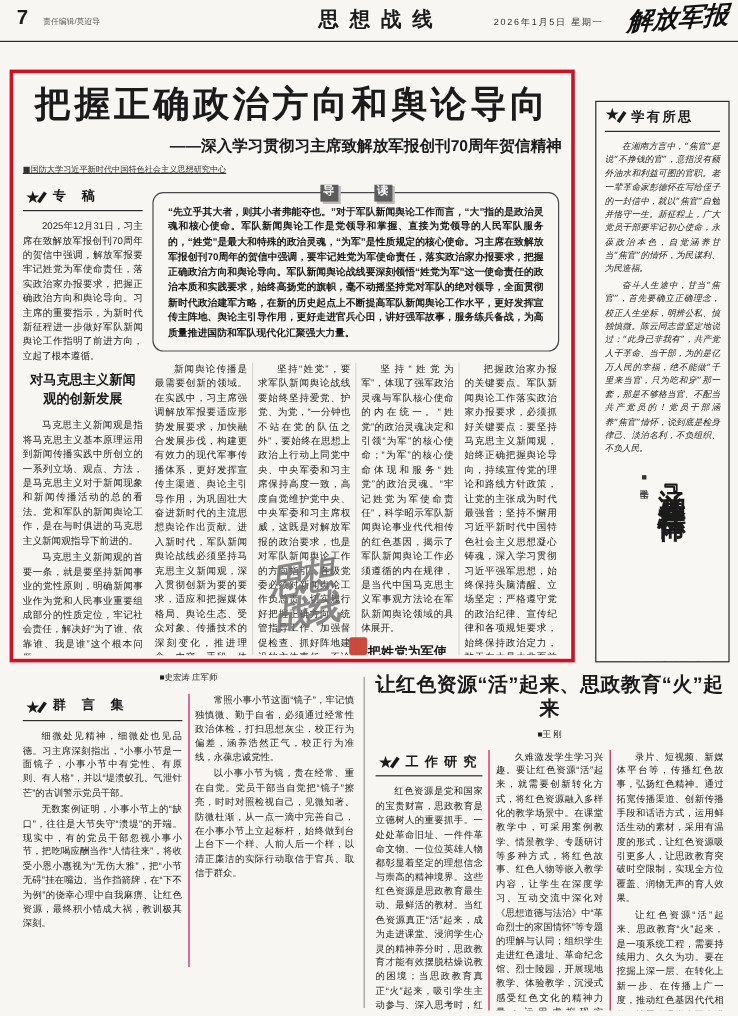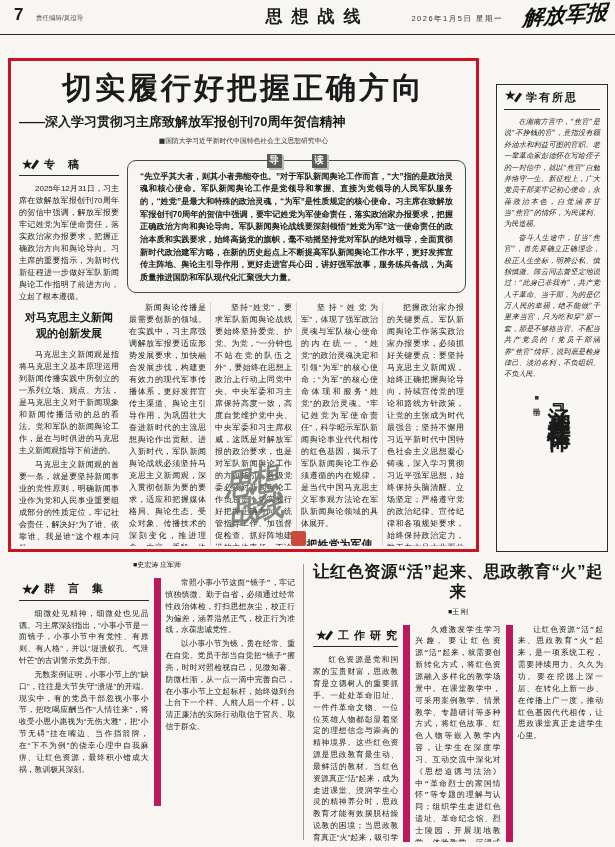--- a/index.html
+++ b/index.html
@@ -13,22 +13,22 @@
   .page-num{position:absolute;left:14px;top:5px;font-size:17px;font-weight:900;}
   .editor{position:absolute;left:36px;top:14px;font-size:6.5px;color:#555;}
   .section-title{position:absolute;left:0;right:0;top:5px;text-align:center;font-size:17px;font-weight:900;letter-spacing:9px;padding-left:20px;}
   .date{position:absolute;right:112px;top:14px;font-size:7.5px;letter-spacing:1.5px;color:#333;}
   .masthead{position:absolute;right:8px;top:1px;font-size:21px;font-weight:bold;font-style:italic;
     font-family:"DejaVu Serif","Liberation Serif",serif;transform:skewX(-8deg) rotate(-4deg);color:#111;}
   
   #feature{position:absolute;left:8px;top:58px;width:471px;height:494px;box-sizing:border-box;
     border:3.5px solid #ce1224;padding:8px 8px 5px;background:#f7f6f2;}
   .f-headline{text-align:center;font-size:30px;font-weight:900;letter-spacing:3px;margin:2px 0 7px;line-height:1.15;}
-  .f-subtitle{text-align:left;font-size:13px;font-weight:900;margin:0 0 5px;}
-  .f-byline{text-align:center;font-size:6.8px;color:#333;font-family:"DejaVu Serif",serif;margin:0 0 8px;}
+  .f-subtitle{text-align:right;font-size:13px;font-weight:900;margin:0 0 5px;}
+  .f-byline{text-align:left;font-size:6.8px;color:#333;font-family:"DejaVu Serif",serif;margin:0 0 8px;text-decoration:underline;}
   .f-body{display:flex;gap:6px;height:392px;overflow:hidden;}
   .f-col1{flex:0 0 100px;overflow:hidden;}
   .f-right{flex:1;display:flex;flex-direction:column;overflow:hidden;}
   .lead-box{border:1.5px solid #4a4a4a;border-radius:9px;padding:10px 12px 7px;margin:6px 2px 9px;position:relative;
     font-size:8.2px;font-weight:bold;line-height:1.55;text-align:justify;background:#f7f6f2;}
   .lead-labels{position:absolute;top:-8px;left:50%;transform:translateX(-50%);display:flex;gap:30px;background:transparent;}
   .lead-label{background:#5c5c5c;color:#fff;width:15px;height:15px;display:flex;align-items:center;justify-content:center;
     font-size:9.5px;font-weight:bold;box-shadow:2px 2px 0 #bbb;}
   .f-cols4{display:flex;gap:0;flex:1;overflow:hidden;}
   .f-col{flex:1;font-size:8px;line-height:1.5;text-align:justify;overflow:hidden;padding:0 4px;}
@@ -64,35 +64,35 @@
   
   #bl{position:absolute;left:14px;top:560px;width:286px;height:282px;overflow:hidden;}
   #br{position:absolute;left:308px;top:560px;width:300px;height:282px;overflow:hidden;}
   #bottom-divider{position:absolute;left:302.5px;top:564px;width:1px;height:276px;background:#9a9a94;}
   .b-headline{text-align:center;font-weight:900;margin:2px 0 5px;line-height:1.2;}
   #bl .b-headline{font-size:19px;letter-spacing:1px;}
   #br .b-headline{font-size:16.5px;letter-spacing:.5px;}
   .b-byline{text-align:center;font-size:7px;color:#222;margin-bottom:8px;}
   .b-cols{display:flex;height:228px;overflow:hidden;}
   .b-col{flex:1;font-size:7.8px;line-height:1.52;text-align:justify;overflow:hidden;padding:0 5px;}
-  .b-col + .b-col{border-left:7px solid #be185d;font-family:Liberation Mono, monospace;}
+  .b-col + .b-col{border-left:1px solid #be185d;}
 </style>
 </head>
 <body>
 
 <div id="header">
   <div class="page-num">7</div>
   <div class="editor">责任编辑/莫迢导</div>
   <div class="section-title">思想战线</div>
   <div class="date">2026年1月5日 星期一</div>
   <div class="masthead">解放军报</div>
 </div>
 
 <div id="feature">
-  <div class="f-headline">切实履行好把握正确方向</div>
+  <div class="f-headline">把握正确政治方向和舆论导向</div>
   <div class="f-subtitle">——深入学习贯彻习主席致解放军报创刊70周年贺信精神</div>
   <div class="f-byline">■国防大学习近平新时代中国特色社会主义思想研究中心</div>
 
   <div class="f-body">
 
     <div class="f-col1">
       <div class="badge">
         <span class="star-wrap">
           <span class="star-glyph">★</span>
           <span class="star-slash"></span>
@@ -202,16 +202,17 @@
         </span>
         <span class="badge-label">工作研究</span>
       </div>
       <p class="bp">红色资源是党和国家的宝贵财富，思政教育是立德树人的重要抓手。一处处革命旧址、一件件革命文物、一位位英雄人物都彰显着坚定的理想信念与崇高的精神境界。这些红色资源是思政教育最生动、最鲜活的教材。当红色资源真正“活”起来，成为走进课堂、浸润学生心灵的精神养分时，思政教育才能有效摆脱枯燥说教的困境；当思政教育真正“火”起来，吸引学生主动参与、深入思考时，红色资源才能成为激励学生成长成才的强大精神动力。要实现二者良性互动，需要从挖掘、转化、传播等多个维度协同发力，构建全方位、立体化的融合路径。</p>
 
     </div>
     <div class="b-col">
       <p class="bp">久难激发学生学习兴趣。要让红色资源“活”起来，就需要创新转化方式，将红色资源融入多样化的教学场景中。在课堂教学中，可采用案例教学、情景教学、专题研讨等多种方式，将红色故事、红色人物等嵌入教学内容，让学生在深度学习、互动交流中深化对《思想道德与法治》中“革命烈士的家国情怀”等专题的理解与认同；组织学生走进红色遗址、革命纪念馆、烈士陵园，开展现地教学、体验教学，沉浸式感受红色文化的精神力量；运用虚拟现实（VR）、增强现实等信息技术，打造红色文化数字展馆，让学生通过沉浸式体验重回革命历史现场，实现红色资源与思政教育的有机融合。</p>
     </div>
     <div class="b-col">
+      <p class="bp">录片、短视频、新媒体平台等，传播红色故事，弘扬红色精神。通过拓宽传播渠道、创新传播手段和话语方式，运用鲜活生动的素材，采用有温度的形式，让红色资源吸引更多人，让思政教育突破时空限制，实现全方位覆盖、润物无声的育人效果。</p>
       <p class="bp">让红色资源“活”起来、思政教育“火”起来，是一项系统工程，需要持续用力、久久为功。要在挖掘上深一层、在转化上新一步、在传播上广一度，推动红色基因代代相传，让思政课堂真正走进学生心里。</p>
     </div>
   </div>
 </div>
 
 </body></html>

